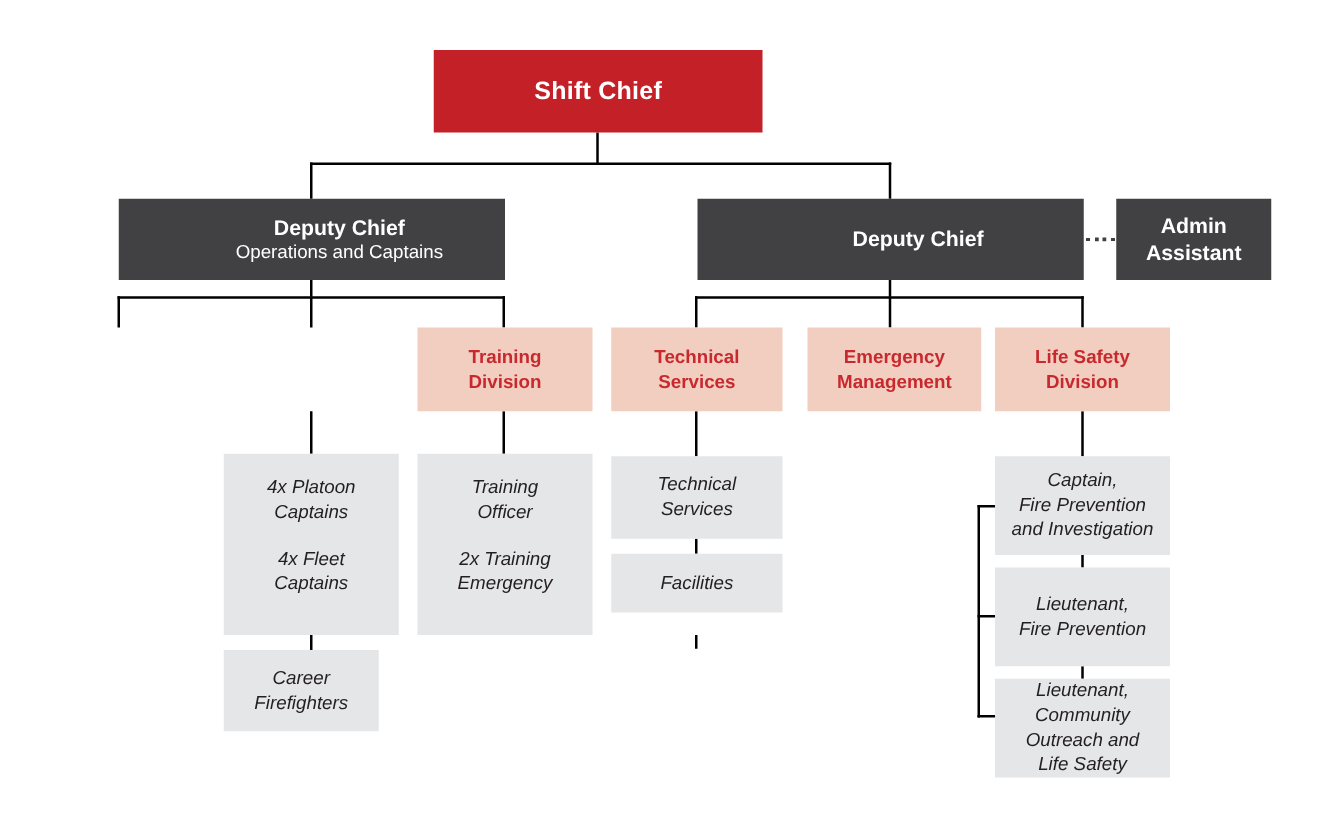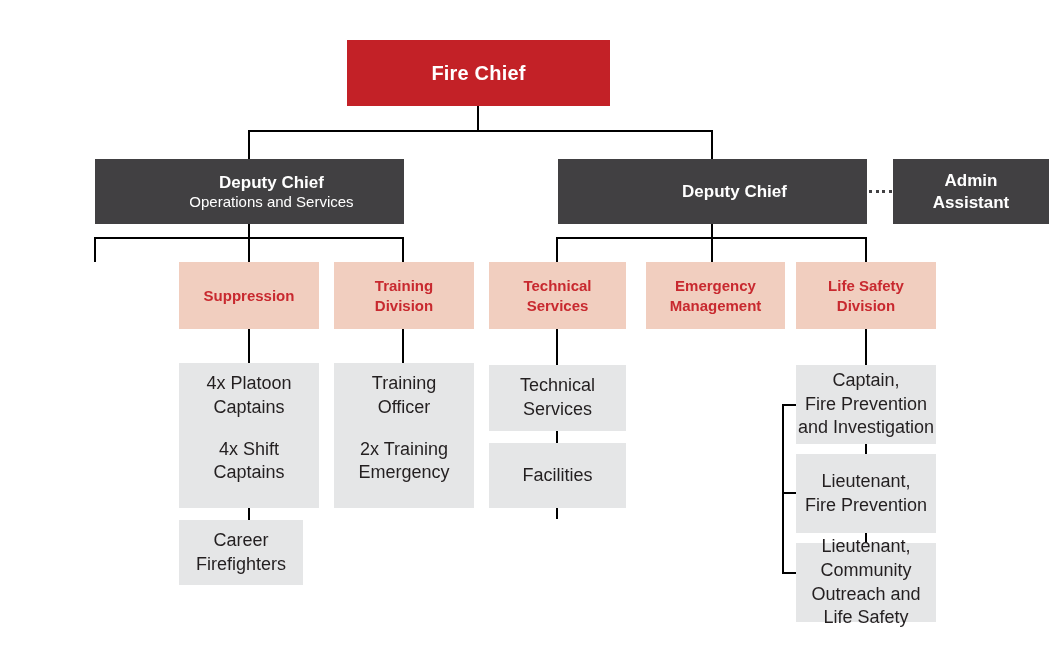--- a/index.html
+++ b/index.html
@@ -31,21 +31,21 @@
   .admin{
     background:var(--deputy-dark);color:#ffffff;
     font-size:17px;font-weight:bold;line-height:1.25;
   }
   .division{
     background:var(--division-pink);color:var(--division-text-red);
     font-size:15px;font-weight:bold;line-height:1.3;
   }
   .unit{
     background:var(--unit-gray);color:var(--unit-text);
-    font-size:18px;font-weight:normal;line-height:1.32;
+    font-size:15px;font-weight:normal;line-height:1.32;font-style:italic;
   }
   .staff{justify-content:center;padding-bottom:14px;}
   .staff .p{margin:9px 0;}
   .line{position:absolute;background:var(--connector);}
   .dotted{
     position:absolute;height:0;background:none;
     border-top:3px dotted var(--deputy-dark);
   }
 </style>
 </head>
@@ -82,70 +82,69 @@
 
   <div class="line" style="left:865px;top:329px;width:2px;height:36px;"></div>
   <div class="line" style="left:865px;top:444px;width:2px;height:10px;"></div>
   <div class="line" style="left:865px;top:533px;width:2px;height:10px;"></div>
 
   <div class="line" style="left:782px;top:404px;width:2px;height:170px;"></div>
   <div class="line" style="left:782px;top:404px;width:14px;height:2px;"></div>
   <div class="line" style="left:782px;top:492px;width:14px;height:2px;"></div>
   <div class="line" style="left:782px;top:572px;width:14px;height:2px;"></div>
 
-  <div class="box chief" style="left:347px;top:40px;width:263px;height:66px;">Fire Chief</div>
+  <div class="box chief" style="left:347px;top:40px;width:263px;height:66px;">Shift Chief</div>
 
   <div class="box deputy" style="left:95px;top:159px;width:309px;height:65px;">
     <div class="t">Deputy Chief</div>
-    <div class="s">Operations and Services</div>
+    <div class="s">Operations and Captains</div>
   </div>
 
   <div class="box deputy" style="left:558px;top:159px;width:309px;height:65px;">
     <div class="t">Deputy Chief</div>
   </div>
 
-  <div class="box admin" style="left:893px;top:159px;width:156px;height:65px;">Admin
+  <div class="box admin" style="left:893px;top:159px;width:124px;height:65px;">Admin
 Assistant</div>
 
 
-  <div class="box division" style="left:179px;top:262px;width:140px;height:67px;">Suppression</div>
 
   <div class="box division" style="left:334px;top:262px;width:140px;height:67px;">Training
 Division</div>
 
   <div class="box division" style="left:489px;top:262px;width:137px;height:67px;">Technical
 Services</div>
 
   <div class="box division" style="left:646px;top:262px;width:139px;height:67px;">Emergency
 Management</div>
 
   <div class="box division" style="left:796px;top:262px;width:140px;height:67px;">Life Safety
 Division</div>
 
   <div class="box unit staff" style="left:179px;top:363px;width:140px;height:145px;">
     <div class="p">4x Platoon
 Captains</div>
-    <div class="p">4x Shift
+    <div class="p">4x Fleet
 Captains</div>
   </div>
 
   <div class="box unit staff" style="left:334px;top:363px;width:140px;height:145px;">
     <div class="p">Training
 Officer</div>
     <div class="p">2x Training
 Emergency</div>
   </div>
 
   <div class="box unit" style="left:179px;top:520px;width:124px;height:65px;">Career
 Firefighters</div>
 
   <div class="box unit" style="left:489px;top:365px;width:137px;height:66px;">Technical
 Services</div>
 
-  <div class="box unit" style="left:489px;top:443px;width:137px;height:65px;">Facilities</div>
+  <div class="box unit" style="left:489px;top:443px;width:137px;height:47px;">Facilities</div>
 
 
   <div class="box unit" style="left:796px;top:365px;width:140px;height:79px;">Captain,
 Fire Prevention
 and Investigation</div>
 
   <div class="box unit" style="left:796px;top:454px;width:140px;height:79px;">Lieutenant,
 Fire Prevention</div>
 
   <div class="box unit" style="left:796px;top:543px;width:140px;height:79px;">Lieutenant,

